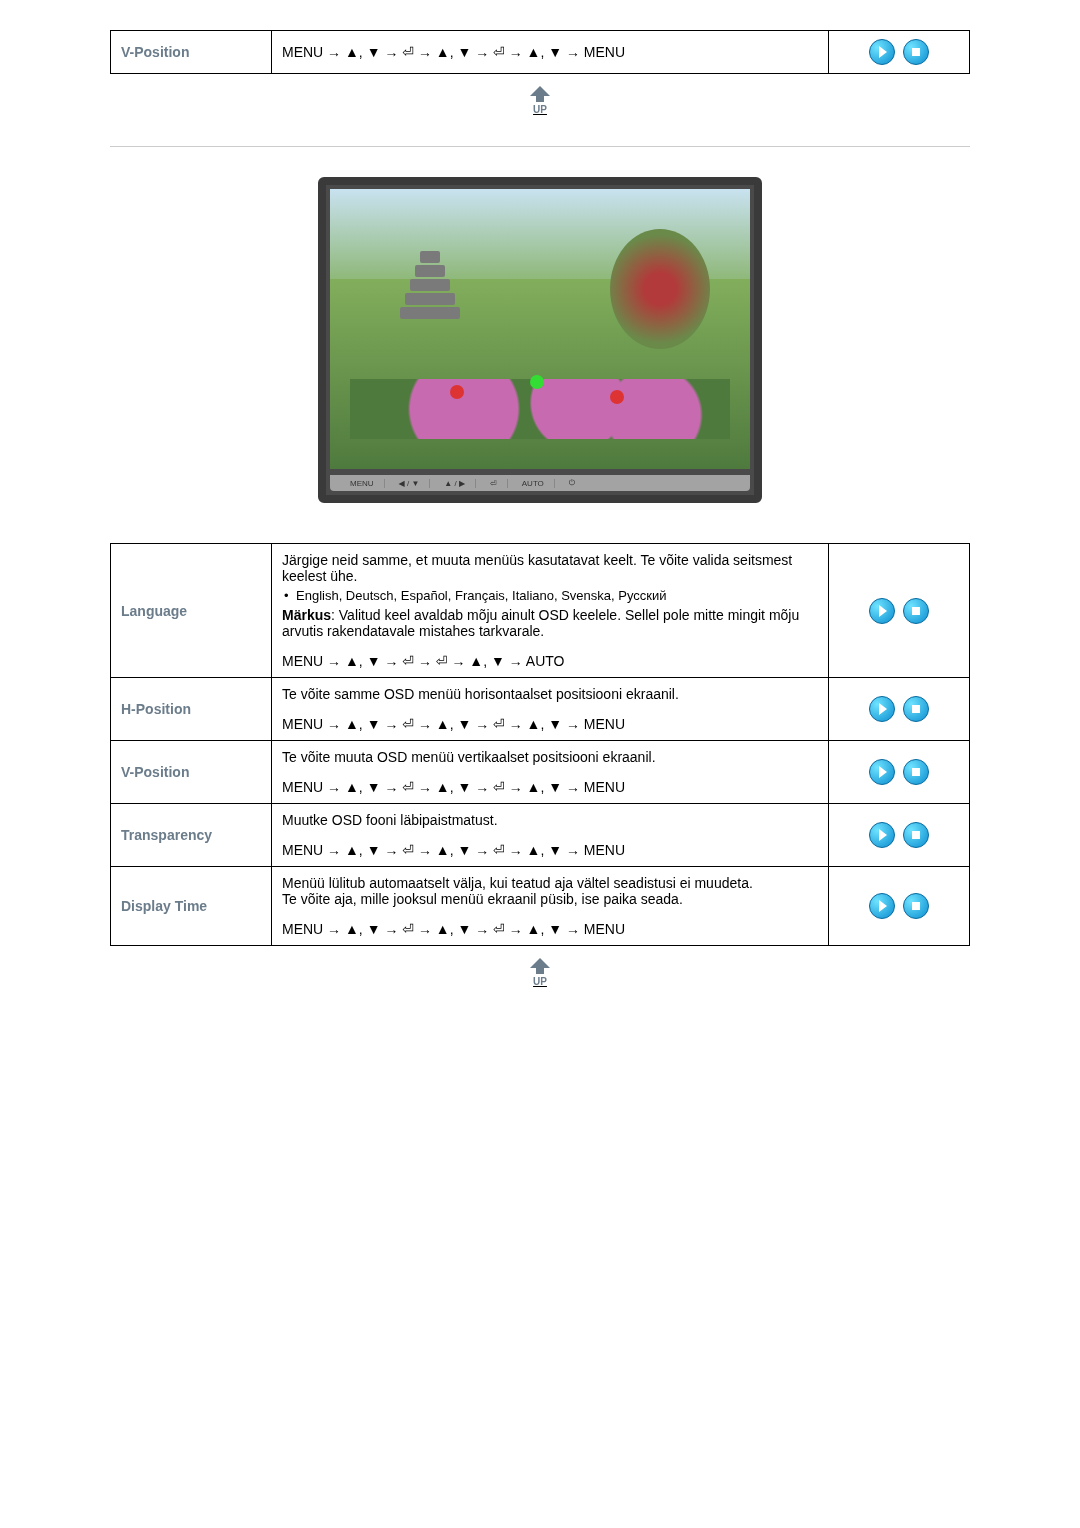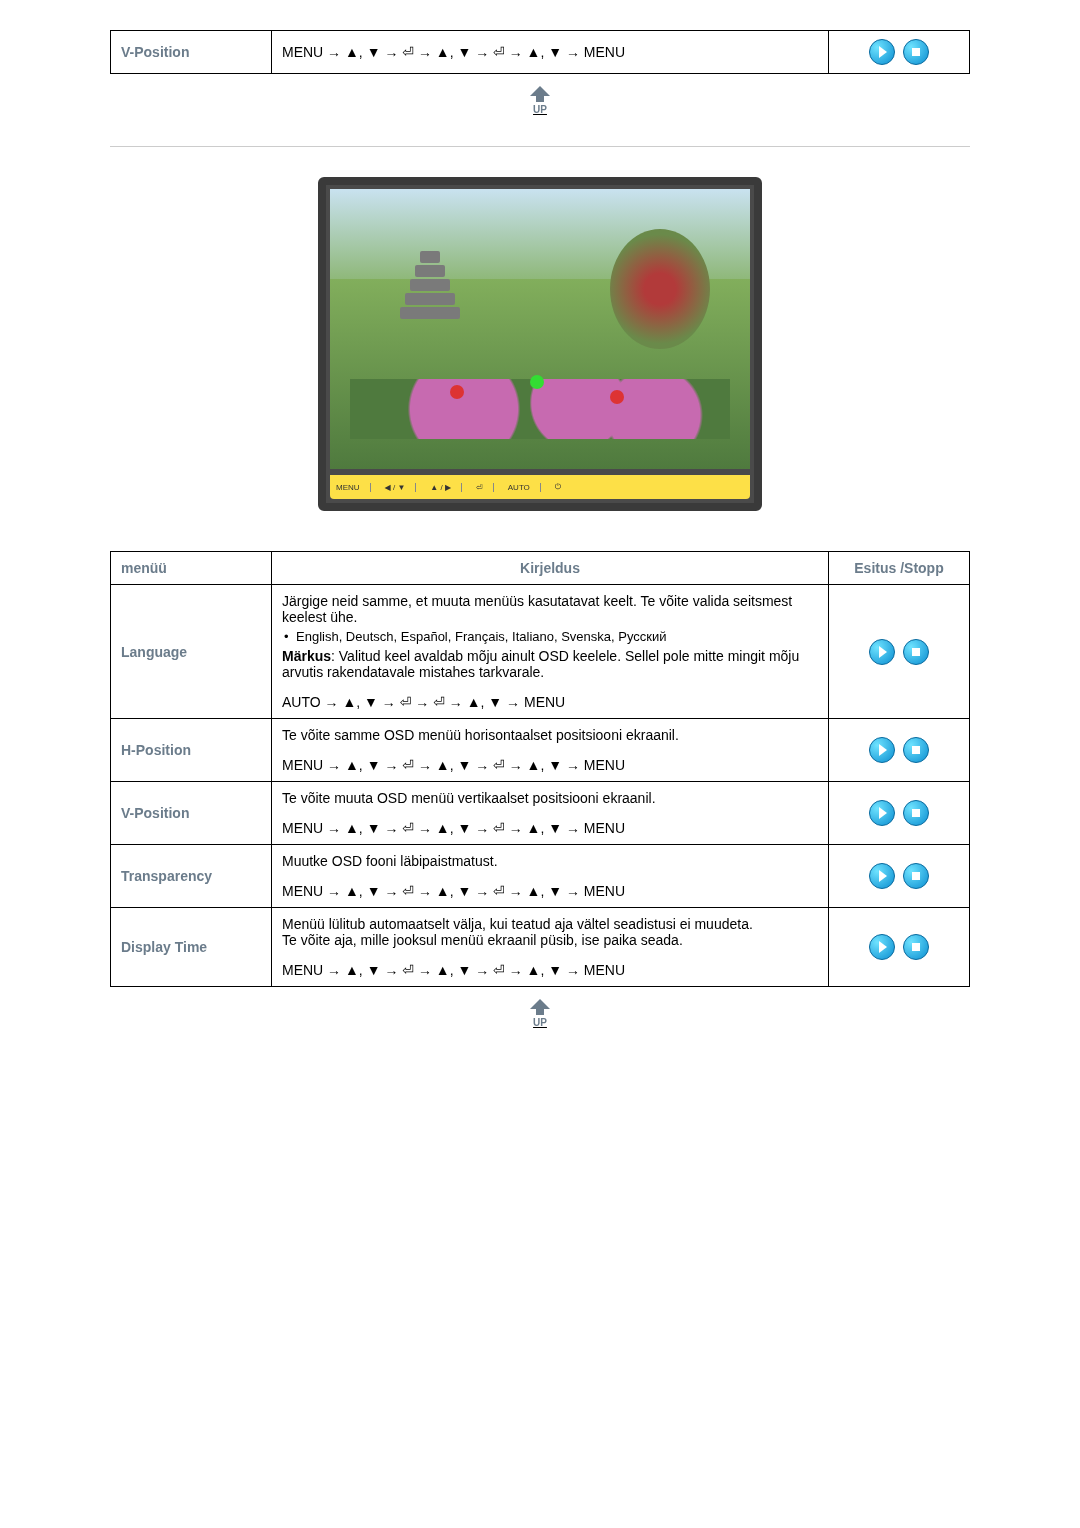--- a/index.html
+++ b/index.html
@@ -72,22 +72,22 @@
 	.screen .sky{position:absolute;top:0;left:0;right:0;height:90px;background:linear-gradient(#c9e2f0,#8fb87a);}
 	.screen .tree{position:absolute;top:40px;right:40px;width:100px;height:120px;background:radial-gradient(circle,#b23a3a 20%,#6a8a4a 70%);border-radius:50%;}
 	.screen .pagoda{position:absolute;left:70px;top:60px;width:60px;}
 	.pagoda .tier{height:12px;background:#7a7a7a;margin:2px 0;border-radius:2px;}
 	.screen .flower{position:absolute;bottom:30px;left:20px;right:20px;height:60px;background:radial-gradient(circle at 30% 50%,#c76ab0 20%,transparent 21%),radial-gradient(circle at 60% 40%,#c76ab0 20%,transparent 21%),radial-gradient(circle at 80% 60%,#c76ab0 15%,transparent 16%),#4f7a3e;}
 	.screen .lantern{position:absolute;width:14px;height:14px;border-radius:50%;}
 	.lantern.l1{background:#d33;bottom:70px;left:120px;}
 	.lantern.l2{background:#3d3;bottom:80px;left:200px;}
 	.lantern.l3{background:#d33;bottom:65px;left:280px;}
 	.monitor-buttons{
-		background:#fde047;height:24px;margin-top:6px;border-radius:0 0 4px 4px;
-		display:flex;align-items:center;font-size:8px;color:#333;padding:0 6px;gap:14px;
+		background:#a3a3a3;height:16px;margin-top:6px;border-radius:0 0 4px 4px;
+		display:flex;align-items:center;font-size:8px;color:#333;padding:0 20px;gap:14px;
 	}
 	.monitor-buttons span{border-right:1px solid #888;padding-right:10px;}
 	.preview-wrap{text-align:center;margin:6px 0 40px;}
 	.lang-list{font-weight:normal;font-size:13px;padding:4px 0 4px 14px;position:relative;}
 	.lang-list::before{content:"•";position:absolute;left:2px;}
 	.note-label{font-weight:bold;}
 </style>
 </head>
 <body>
 
@@ -138,33 +138,28 @@
 			<span>▲ / ▶</span>
 			<span>⏎</span>
 			<span>AUTO</span>
 			<span style="border:none">⏻</span>
 		</div>
 	</div>
 </div>
 
 <table class="grid">
 	<tbody>
-        <tr class="header-row">
-		<td class="menu-col">menüü</td>
-		<td class="desc-col" style="text-align:center">Kirjeldus</td>
-		<td class="action-col">Esitus /Stopp</td>
-	</tr>
 
 	<tr>
 		<td class="menu-col">Language</td>
 		<td class="desc-col">
 			<div>Järgige neid samme, et muuta menüüs kasutatavat keelt. Te võite valida seitsmest keelest ühe.</div>
 			<div class="lang-list">English, Deutsch, Español, Français, Italiano, Svenska, Русский</div>
 			<div><span class="note-label">Märkus</span><span>: Valitud keel avaldab mõju ainult OSD keelele. Sellel pole mitte mingit mõju arvutis rakendatavale mistahes tarkvarale.</span></div>
-			<div style="margin-top:14px">AUTO → ▲, ▼ → ⏎ → ⏎ → ▲, ▼ → MENU</div>
+			<div style="margin-top:14px">MENU → ▲, ▼ → ⏎ → ⏎ → ▲, ▼ → AUTO</div>
 		</td>
 		<td class="action-col">
 			<span class="media-btn play"></span>
 			<span class="media-btn stop"></span>
 		</td>
 	</tr>
 
 	<tr>
 		<td class="menu-col">H-Position</td>
 		<td class="desc-col">

